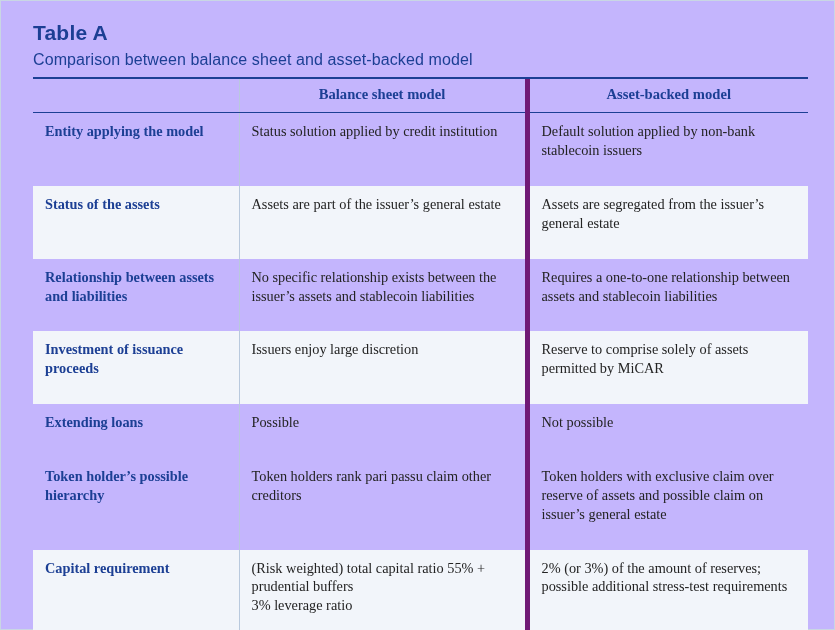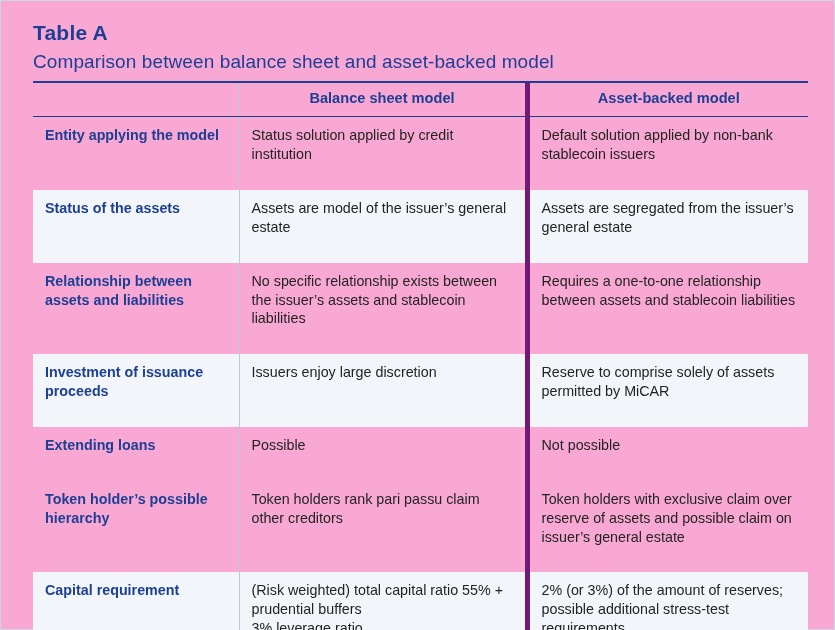--- a/index.html
+++ b/index.html
@@ -13,32 +13,32 @@
     font-family: "Liberation Sans", sans-serif;
     color: #1a1a1a;
     overflow: hidden;
   }
   .page {
     position: relative;
     width: 835px;
     height: 630px;
     box-sizing: border-box;
     border: 1px solid #c9d6e4;
-    background: #f9a8d4;
+    background: #c4b5fd;
     padding: 20px 28px 10px 30px;
   }
   .table-label {
     font-size: 21px;
     font-weight: bold;
     color: #1c3f94;
     letter-spacing: 0.2px;
     margin: 0 0 6px 2px;
   }
   .table-title {
-    font-size: 19px;
+    font-size: 16px;
     color: #1c3f94;
     font-weight: normal;
     margin: 0 0 8px 2px;
     letter-spacing: 0.1px;
   }
   .title-rule {
     height: 2px;
     background: #1c3f94;
     margin: 4px 0 0 2px;
     width: 775px;
@@ -51,20 +51,21 @@
   }
   table.cmp col.c1 { width: 206px; }
   table.cmp col.c2 { width: 288px; }
   table.cmp col.c3 { width: 281px; }
 
   table.cmp th, table.cmp td {
     vertical-align: top;
     padding: 9px 12px 26px 12px;
     font-size: 14.3px;
     line-height: 1.32;
+    font-family: Liberation Serif, serif;
   }
   table.cmp thead th {
     text-align: center;
     font-weight: bold;
     color: #1c3f94;
     font-size: 14.6px;
     padding-top: 6px;
     padding-bottom: 8px;
     border-bottom: 1.5px solid #1c3f94;
   }
@@ -122,21 +123,21 @@
       </tr>
     </thead>
     <tbody>
       <tr>
         <td class="rowhead">Entity applying the model</td>
         <td class="cell v2">Status solution applied by credit institution</td>
         <td class="cell v3">Default solution applied by non-bank stablecoin issuers</td>
       </tr>
       <tr class="alt">
         <td class="rowhead">Status of the assets</td>
-        <td class="cell v2">Assets are model of the issuer’s general estate</td>
+        <td class="cell v2">Assets are part of the issuer’s general estate</td>
         <td class="cell v3">Assets are segregated from the issuer’s general estate</td>
       </tr>
       <tr>
         <td class="rowhead">Relationship between assets and liabilities</td>
         <td class="cell v2">No specific relationship exists between the issuer’s assets and stablecoin liabilities</td>
         <td class="cell v3">Requires a one-to-one relationship between assets and stablecoin liabilities</td>
       </tr>
       <tr class="alt">
         <td class="rowhead">Investment of issuance proceeds</td>
         <td class="cell v2">Issuers enjoy large discretion</td>

